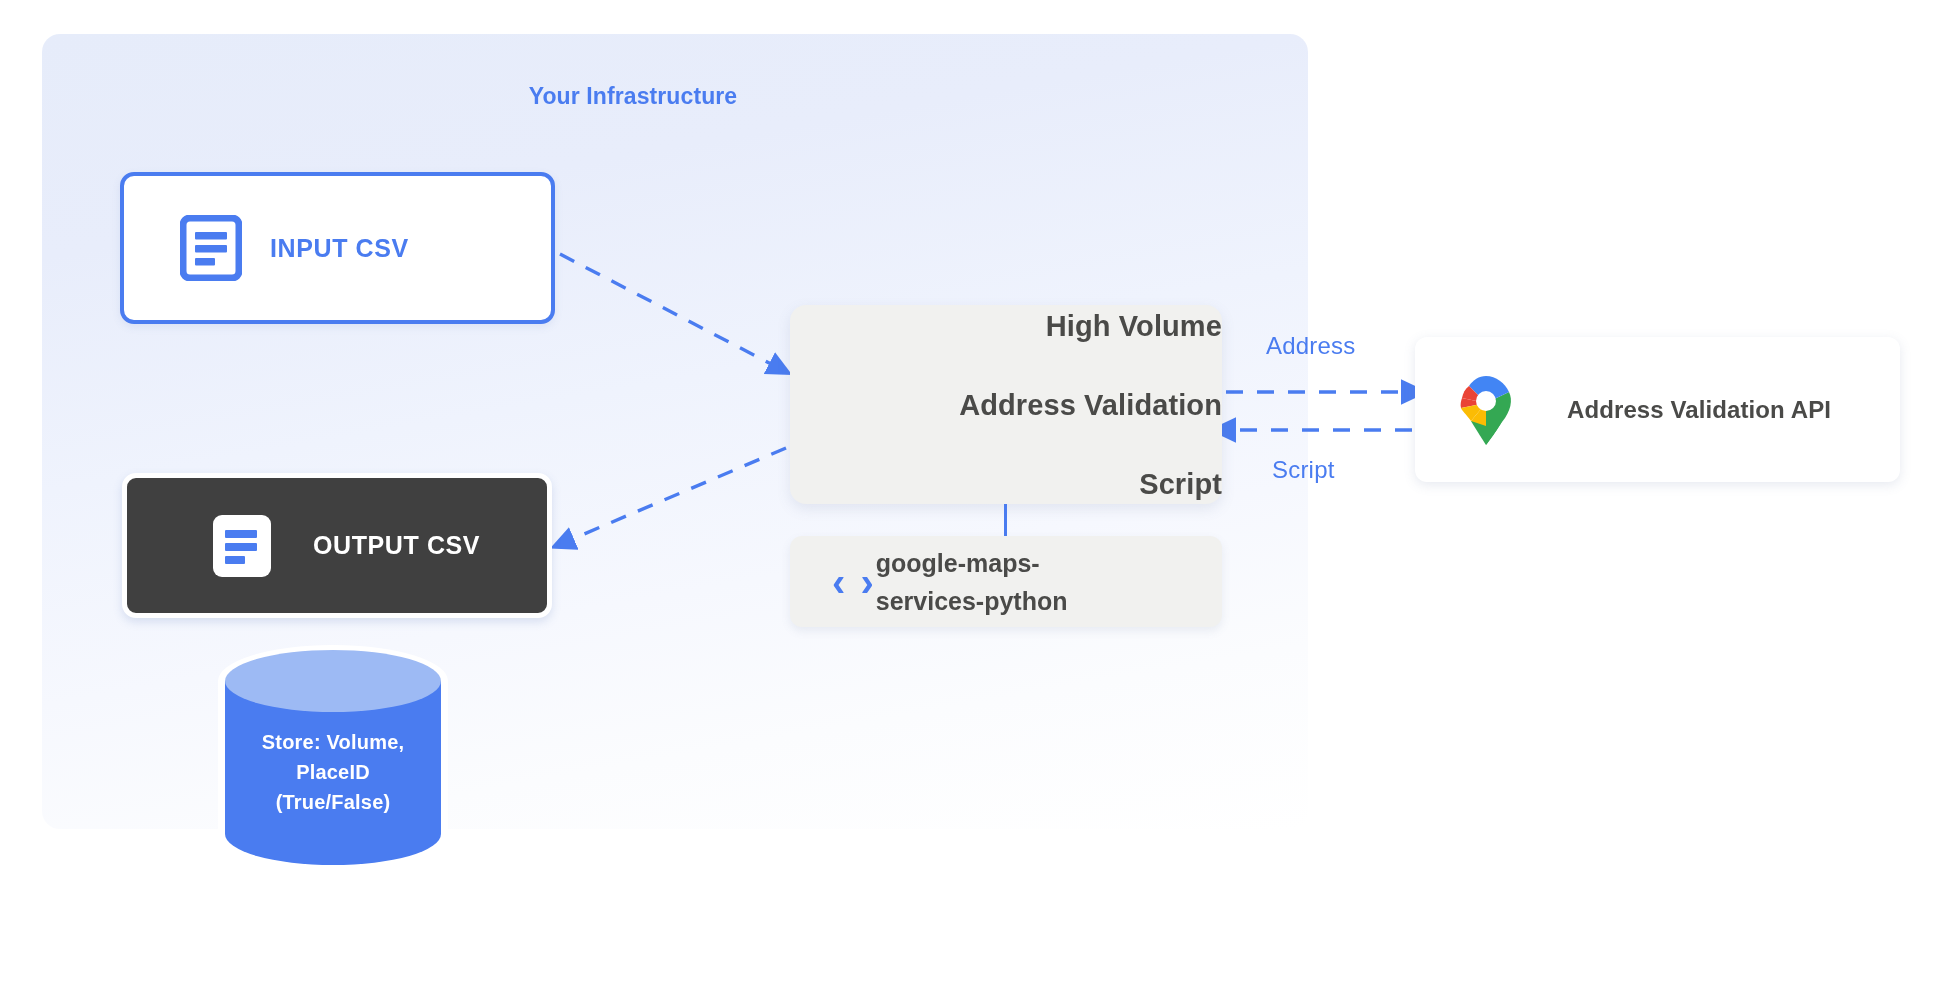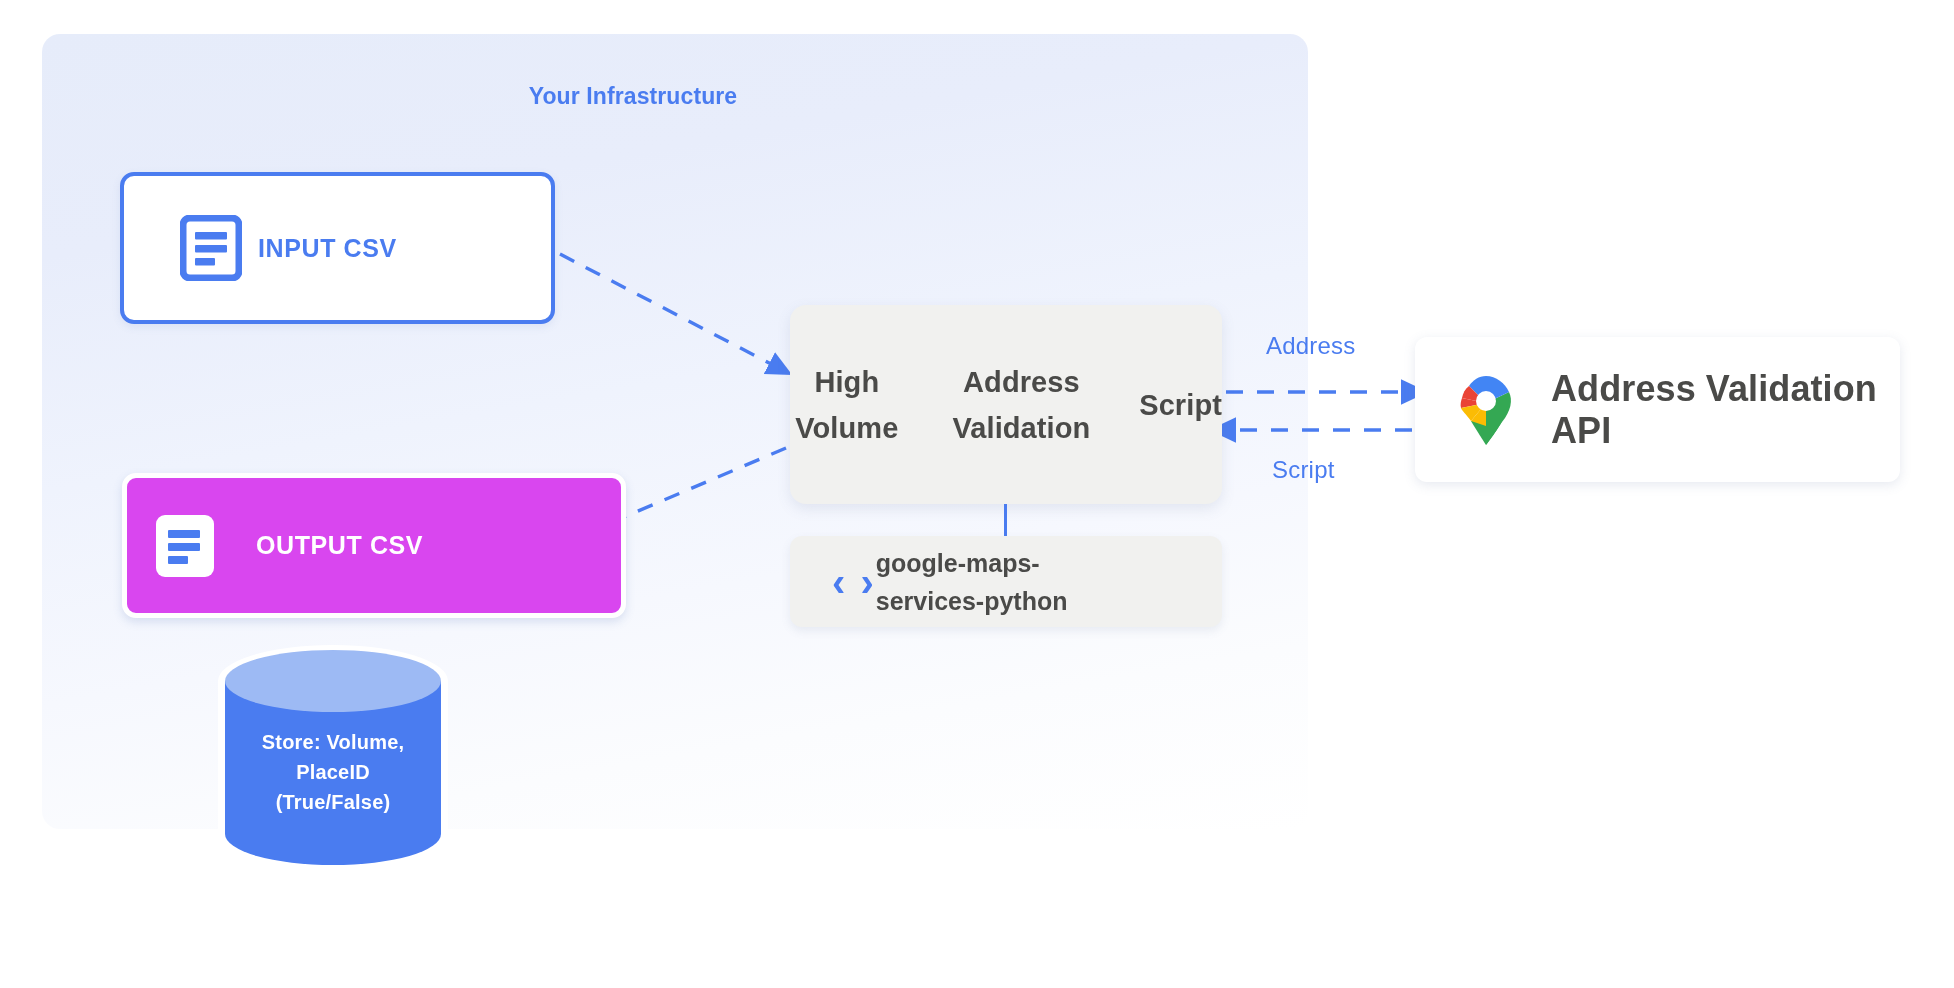--- a/index.html
+++ b/index.html
@@ -67,34 +67,34 @@
     border: 4px solid #4a7cf0;
     border-radius: 14px;
     box-shadow: 0 3px 8px rgba(80,110,180,0.10);
     padding-left: 56px;
   }
   #input-csv .node-label {
     color: #4a7cf0;
     font-size: 25px;
     font-weight: bold;
     letter-spacing: 0.6px;
-    margin-left: 16px;
+    margin-left: 28px;
   }
 
   
   #output-csv {
     left: 122px;
     top: 473px;
-    width: 504px;
+    width: 430px;
     height: 145px;
-    background: #d946ef;
+    background: #404040;
     border: 5px solid #ffffff;
     border-radius: 14px;
     box-shadow: 0 4px 10px rgba(80,110,180,0.18);
-    padding-left: 27px;
+    padding-left: 84px;
   }
   #output-csv .node-label {
     color: #ffffff;
     font-size: 25px;
     font-weight: bold;
     letter-spacing: 0.6px;
     margin-left: 40px;
   }
 
   
@@ -102,22 +102,23 @@
 
   
   #script-box {
     left: 790px;
     top: 305px;
     width: 432px;
     height: 199px;
     background: #f1f1ef;
     border-radius: 16px;
     box-shadow: 0 5px 14px rgba(90,110,150,0.13);
+    flex-direction: column;
     justify-content: center;
-    align-items: center;
+    align-items: flex-end;
     gap: 33px;
   }
   #script-box .script-line {
     color: #4a4a48;
     font-size: 29px;
     font-weight: bold;
     line-height: 46px;
     text-align: center;
     letter-spacing: 0.1px;
   }
@@ -166,23 +167,23 @@
     width: 485px;
     height: 145px;
     background: #ffffff;
     border-radius: 12px;
     box-shadow: 0 3px 12px rgba(100,120,160,0.16);
     align-items: center;
     padding-left: 42px;
   }
   #api-box .api-label {
     color: #4a4a48;
-    font-size: 36px;
-    font-weight: bold;
-    margin-left: 36px;
+    font-size: 24px;
+    font-weight: bold;
+    margin-left: 52px;
     letter-spacing: 0.1px;
   }
   .gmaps-pin { width: 58px; height: 72px; flex: 0 0 auto; }
 
   
   #database {
     position: absolute;
     left: 212px;
     top: 645px;
     width: 242px;

